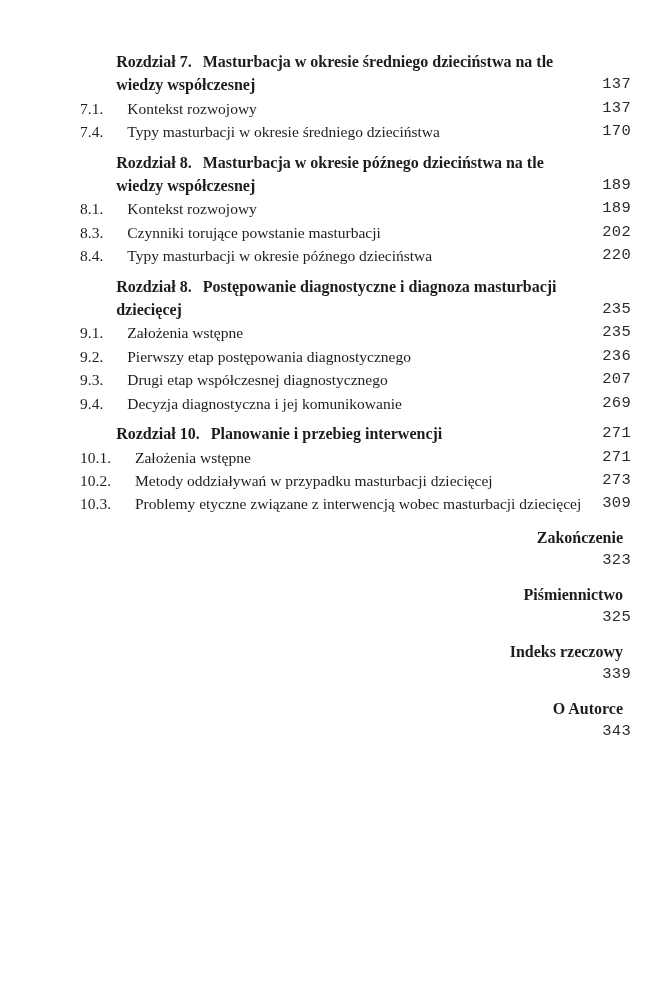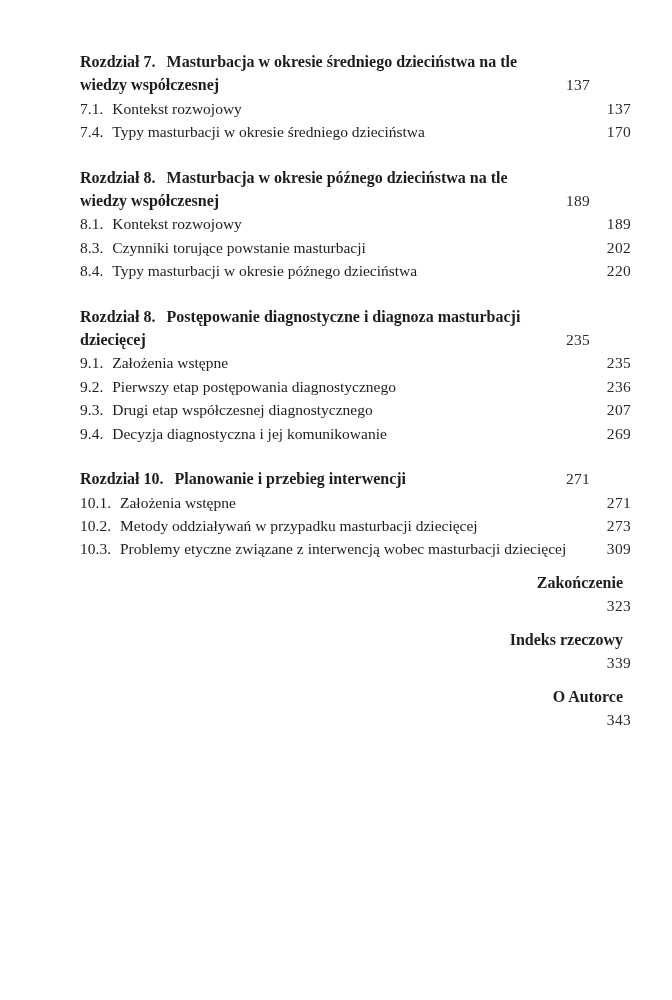--- a/index.html
+++ b/index.html
@@ -16,55 +16,56 @@
   }
   .page {
     box-sizing: border-box;
     width: 672px;
     height: 1000px;
     padding: 50px 41px 0 80px;
     background: #ffffff;
   }
   .row {
     display: flex;
-    justify-content: flex-start;
+    justify-content: flex-end;
     align-items: flex-end;
     line-height: 23.4px;
   }
   .row .t {
     flex: 1 1 auto;
     padding-right: 8px;
   }
   .row .pg {
     flex: 0 0 auto;
     text-align: right;
     font-weight: normal;
     font-size: 15.5px;
     color: #2a2a2a;
     letter-spacing: 0.3px;
+    font-family: Liberation Mono, monospace;
   }
   .heading {
     font-weight: bold;
     font-size: 16px;
-    margin-top: 22px;
+    margin-top: 7px;
   }
   .heading .t {
     max-width: 478px;
   }
   .heading .num {
     margin-right: 11px;
   }
   .section:first-child .heading {
     margin-top: 0;
   }
   .item {
     font-size: 15.5px;
   }
   .item .num {
-    margin-right: 9px;
+    margin-right: 24px;
   }
   .backmatter .row {
     margin-top: 10.2px;
     font-weight: bold;
     font-size: 16px;
     flex-direction: column;
   }
 </style>
 </head>
 <body>
@@ -146,20 +147,24 @@
       <span class="pg">309</span>
     </div>
   </div>
 
   <div class="backmatter">
     <div class="row">
       <span class="t">Zakończenie</span>
       <span class="pg">323</span>
     </div>
     <div class="row">
+      <span class="t">Piśmiennictwo</span>
+      <span class="pg">325</span>
+    </div>
+    <div class="row">
       <span class="t">Indeks rzeczowy</span>
       <span class="pg">339</span>
     </div>
     <div class="row">
       <span class="t">O Autorce</span>
       <span class="pg">343</span>
     </div>
   </div>
 
 </div>

